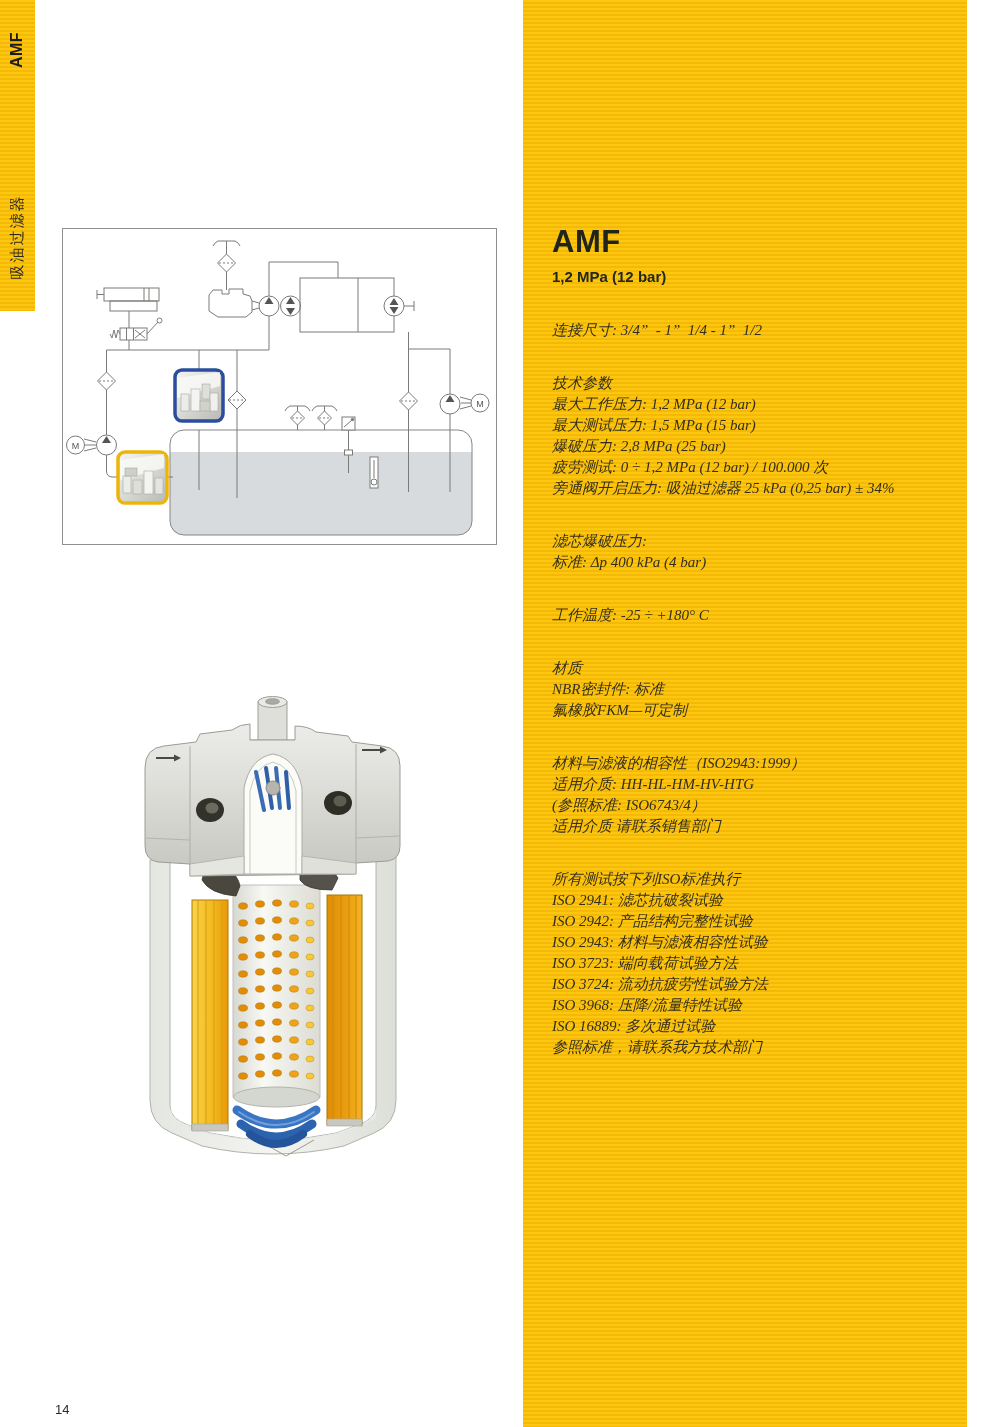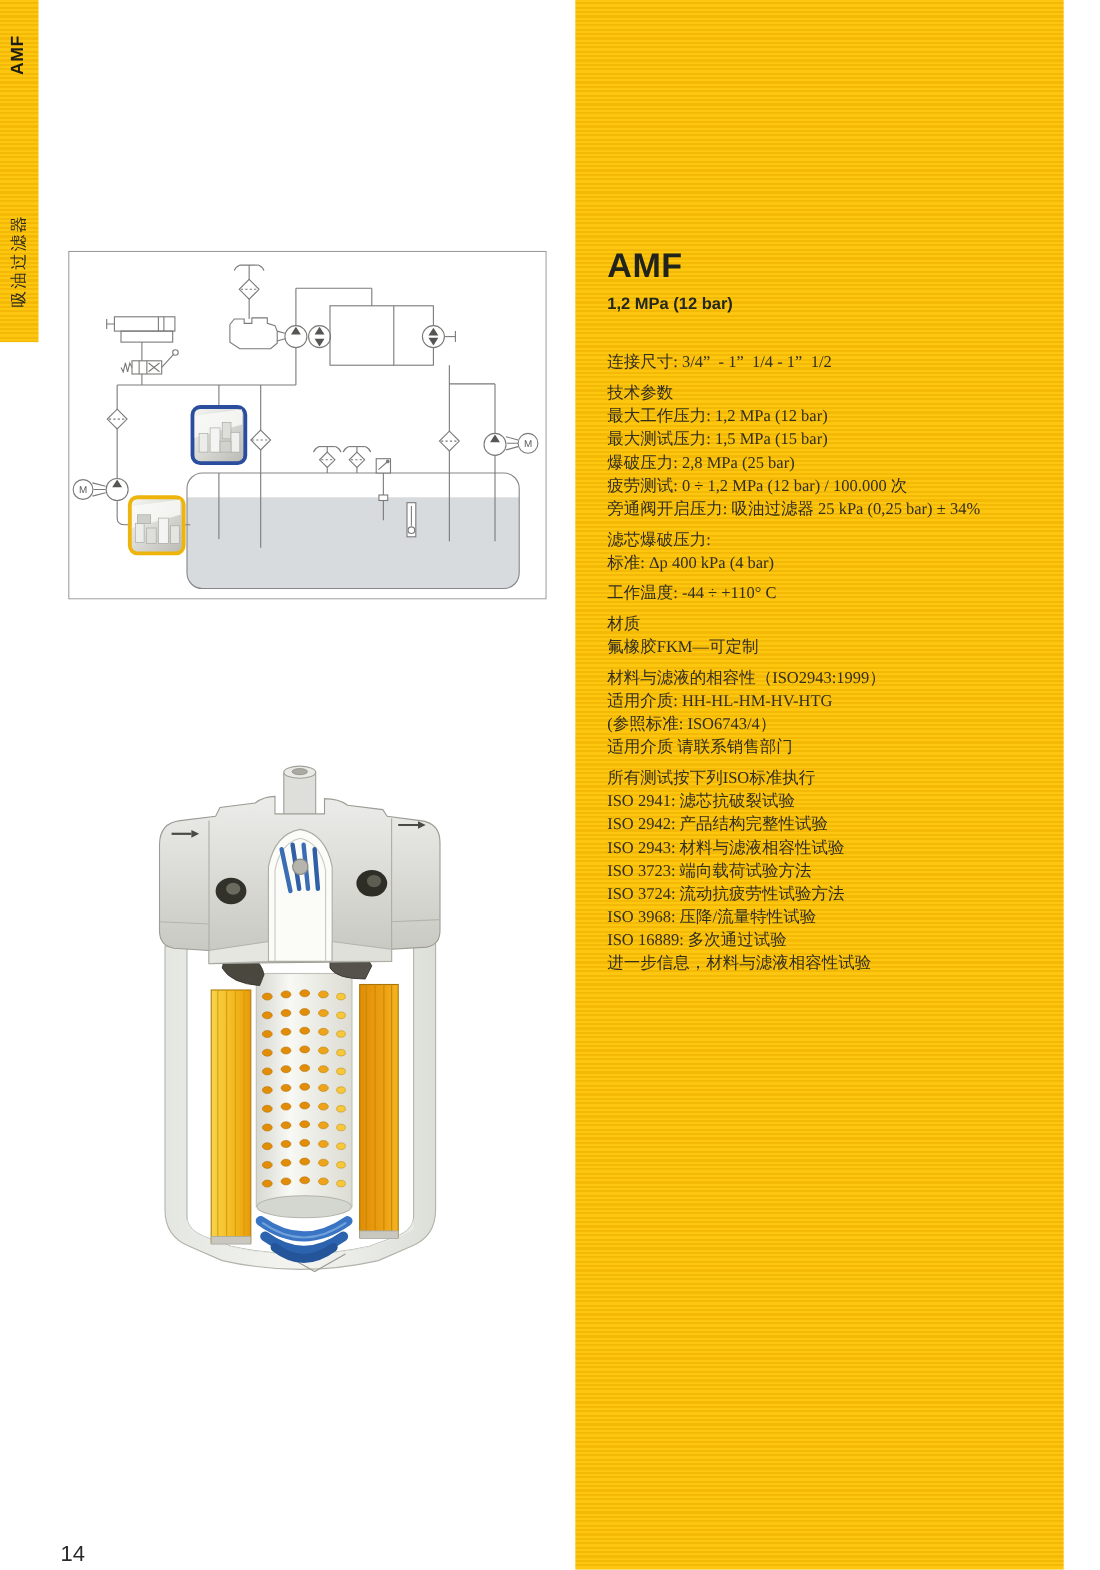--- a/index.html
+++ b/index.html
@@ -35,27 +35,27 @@
   }
   .panel-subtitle{
     position:absolute;left:29px;top:265px;
     font-size:15px;font-weight:700;color:#23271d;line-height:23px;
   }
   .specs{
     position:absolute;left:29px;top:320px;width:430px;
     font-family:"Liberation Serif","DejaVu Serif",serif;
     font-size:15px;color:#332f1e;
   }
-  .spec-section{margin-bottom:7px;}
+  .spec-section{margin-bottom:32px;font-style:italic;}
   .spec-line{line-height:21px;white-space:pre;}
   
   .circuit-box{position:absolute;left:62px;top:228px;width:435px;height:317px;}
   .cutaway-box{position:absolute;left:140px;top:688px;width:272px;height:475px;}
   .page-number{
-    position:absolute;left:55px;top:1402px;font-size:20px;color:#2b2b2b;text-align:center;
+    position:absolute;left:55px;top:1402px;font-size:13px;color:#2b2b2b;text-align:center;
   }
   svg{display:block;}
 </style>
 </head>
 <body>
 
 <div class="side-strip yellow-texture">
   <div class="strip-amf">AMF</div>
   <div class="strip-cat">吸油过滤器</div>
 </div>
@@ -73,42 +73,43 @@
         <div class="spec-line">最大测试压力: 1,5 MPa (15 bar)</div>
         <div class="spec-line">爆破压力: 2,8 MPa (25 bar)</div>
         <div class="spec-line">疲劳测试: 0 ÷ 1,2 MPa (12 bar) / 100.000 次</div>
         <div class="spec-line">旁通阀开启压力: 吸油过滤器 25 kPa (0,25 bar) ± 34%</div>
       </div>
       <div class="spec-section">
         <div class="spec-line">滤芯爆破压力:</div>
         <div class="spec-line">标准: Δp 400 kPa (4 bar)</div>
       </div>
       <div class="spec-section">
-        <div class="spec-line">工作温度: -44 ÷ +110° C</div>
+        <div class="spec-line">工作温度: -25 ÷ +180° C</div>
       </div>
       <div class="spec-section">
         <div class="spec-line">材质</div>
+        <div class="spec-line">NBR密封件: 标准</div>
         <div class="spec-line">氟橡胶FKM—可定制</div>
       </div>
       <div class="spec-section">
         <div class="spec-line">材料与滤液的相容性（ISO2943:1999）</div>
         <div class="spec-line">适用介质: HH-HL-HM-HV-HTG</div>
         <div class="spec-line">(参照标准: ISO6743/4）</div>
         <div class="spec-line">适用介质 请联系销售部门</div>
       </div>
       <div class="spec-section">
         <div class="spec-line">所有测试按下列ISO标准执行</div>
         <div class="spec-line">ISO 2941: 滤芯抗破裂试验</div>
         <div class="spec-line">ISO 2942: 产品结构完整性试验</div>
         <div class="spec-line">ISO 2943: 材料与滤液相容性试验</div>
         <div class="spec-line">ISO 3723: 端向载荷试验方法</div>
         <div class="spec-line">ISO 3724: 流动抗疲劳性试验方法</div>
         <div class="spec-line">ISO 3968: 压降/流量特性试验</div>
         <div class="spec-line">ISO 16889: 多次通过试验</div>
-        <div class="spec-line">进一步信息，材料与滤液相容性试验</div>
+        <div class="spec-line">参照标准，请联系我方技术部门</div>
       </div>
     </div>
 </div>
 
 <div class="circuit-box">
 <svg width="435" height="317" viewBox="0 0 435 317">
   <defs>
     <linearGradient id="photoBg" x1="0" y1="0" x2="1" y2="1">
       <stop offset="0" stop-color="#f6f6f4"></stop>
           <stop offset="0.45" stop-color="#dcdcd8"></stop>

